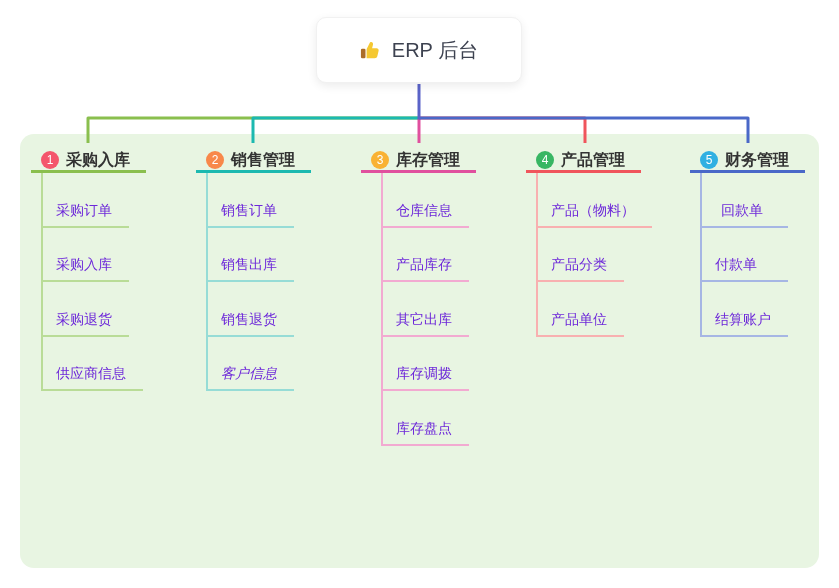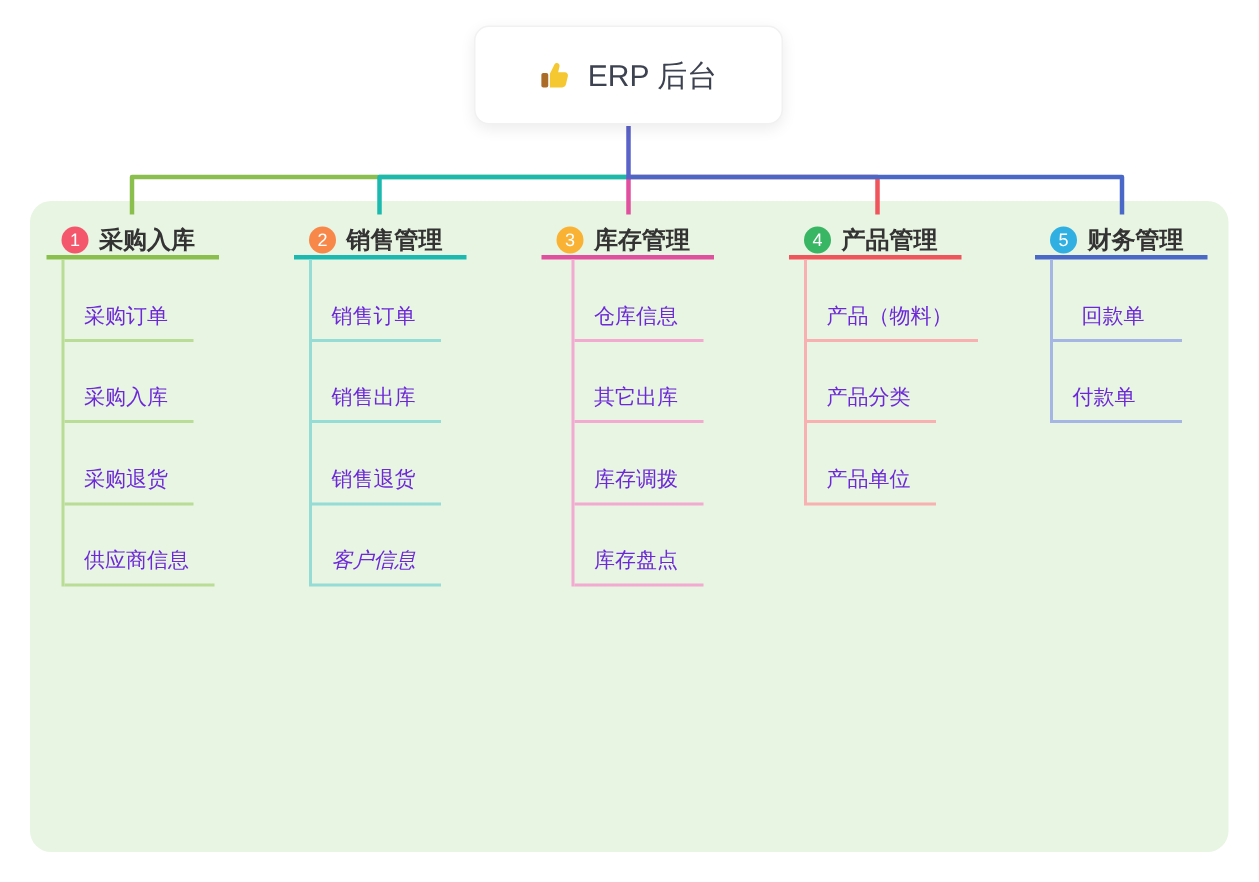--- a/index.html
+++ b/index.html
@@ -139,20 +139,21 @@
           <div class="child" style="border-bottom-color: rgb(150, 220, 214); font-style: italic;">客户信息</div>
         </div>
       </div>
       <div class="branch" style="left: 361px;">
         <div class="branch-title" style="border-bottom-color: rgb(224, 80, 158);">
           <span class="badge" style="background: rgb(249, 178, 52);">3</span>
           <span>库存管理</span>
         </div>
         <div class="children" style="border-left-color: rgb(242, 170, 209); margin-left: 20px;">
           <div class="child" style="border-bottom-color: rgb(242, 170, 209);">仓库信息</div>
+          <div class="child" style="border-bottom-color: rgb(242, 170, 209);">产品库存</div>
           <div class="child" style="border-bottom-color: rgb(242, 170, 209);">其它出库</div>
           <div class="child" style="border-bottom-color: rgb(242, 170, 209);">库存调拨</div>
           <div class="child" style="border-bottom-color: rgb(242, 170, 209);">库存盘点</div>
         </div>
       </div>
       <div class="branch" style="left: 526px;">
         <div class="branch-title" style="border-bottom-color: rgb(240, 85, 92);">
           <span class="badge" style="background: rgb(56, 182, 99);">4</span>
           <span>产品管理</span>
         </div>
@@ -163,17 +164,18 @@
         </div>
       </div>
       <div class="branch" style="left: 690px;">
         <div class="branch-title" style="border-bottom-color: rgb(74, 104, 200);">
           <span class="badge" style="background: rgb(48, 176, 226);">5</span>
           <span>财务管理</span>
         </div>
         <div class="children" style="border-left-color: rgb(166, 182, 228);">
           <div class="child" style="border-bottom-color: rgb(166, 182, 228); padding-left: 19px;">回款单</div>
           <div class="child" style="border-bottom-color: rgb(166, 182, 228);">付款单</div>
+          <div class="child" style="border-bottom-color: rgb(166, 182, 228);">结算账户</div>
         </div>
       </div>
     </div>
 
 </div>
 
 </body></html>

